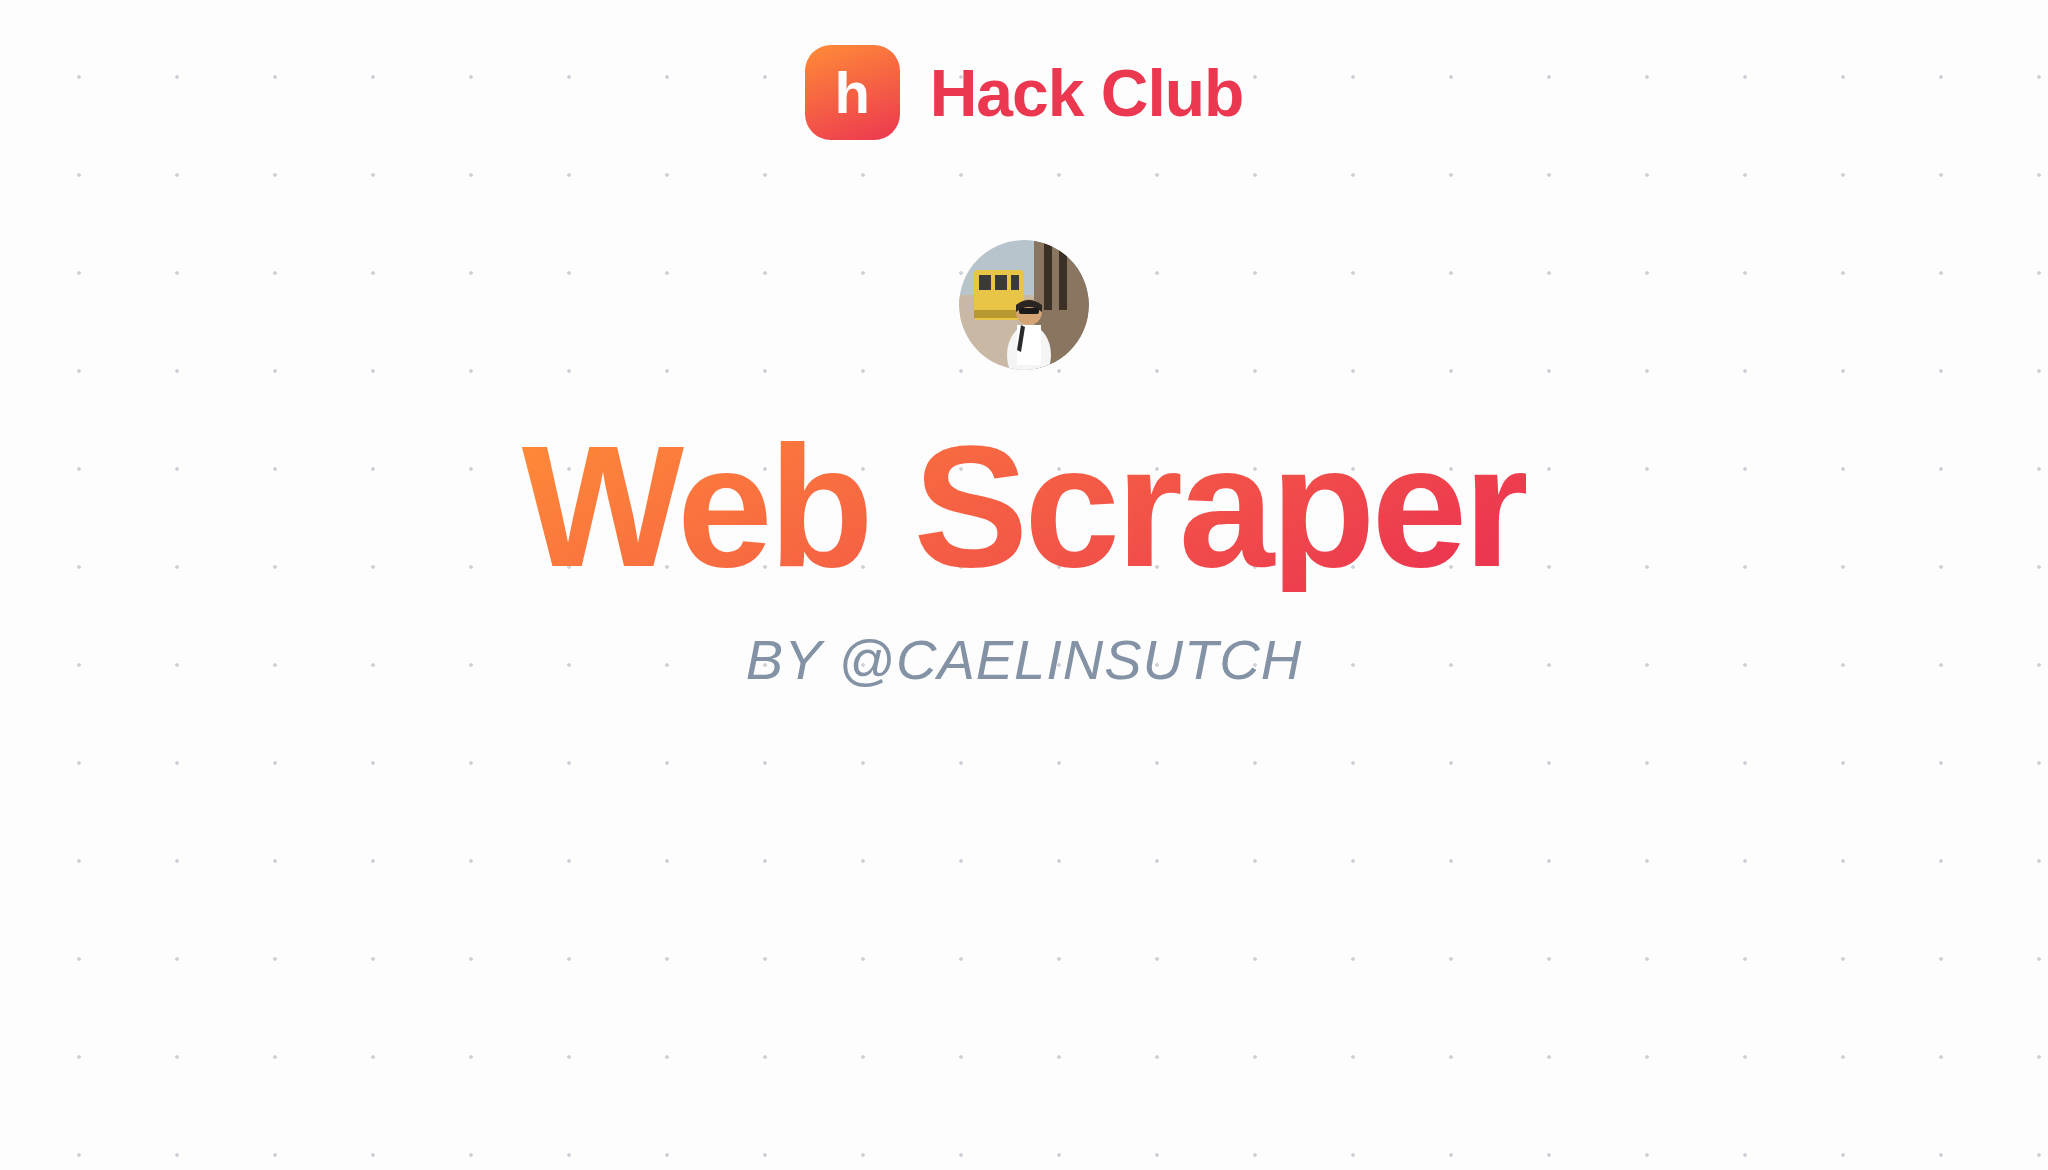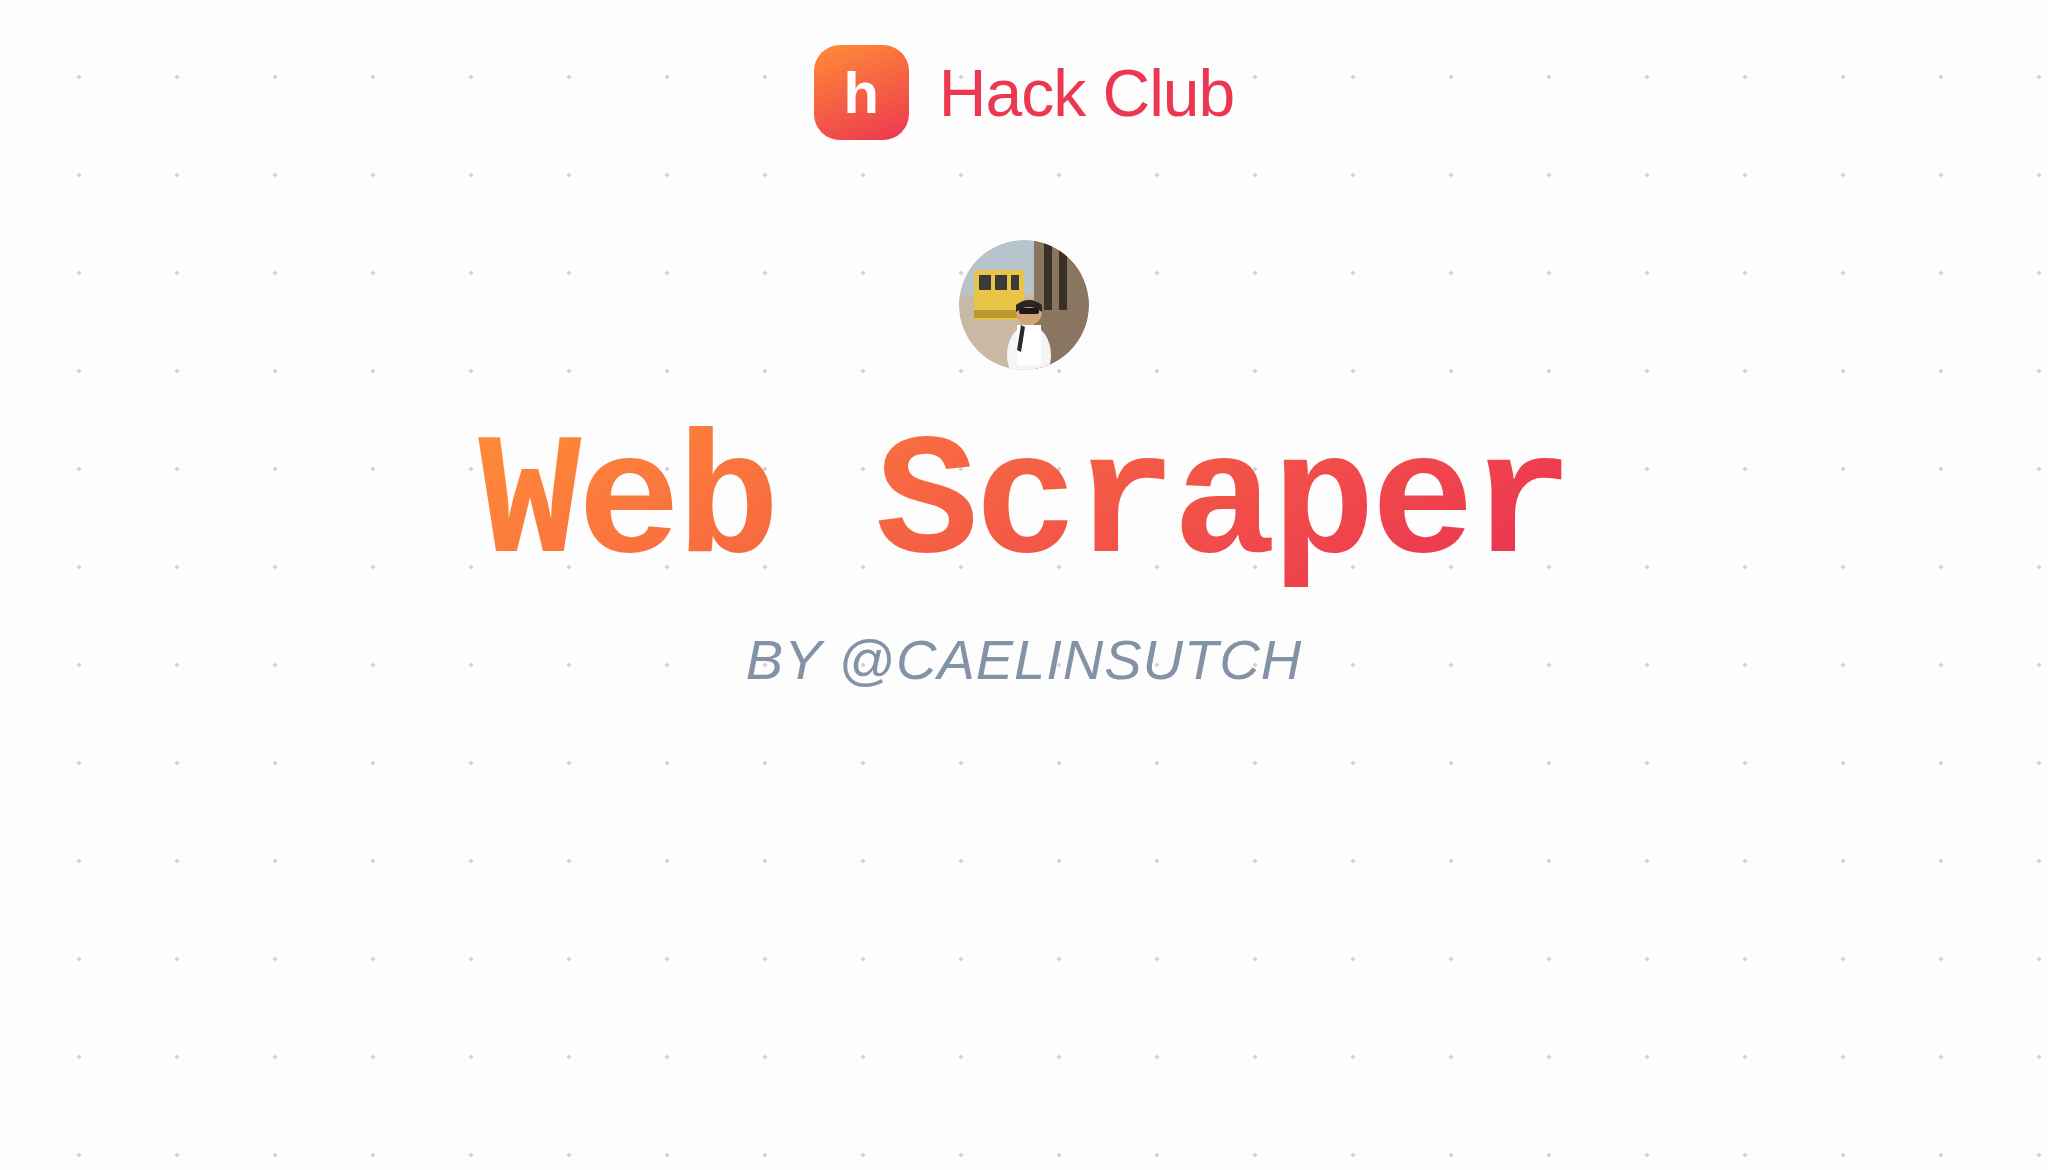--- a/index.html
+++ b/index.html
@@ -43,21 +43,21 @@
     .logo-letter {
       font-family: -apple-system, BlinkMacSystemFont, "Segoe UI", Helvetica, Arial, sans-serif;
       color: white;
       font-size: 58px;
       font-weight: 700;
       line-height: 1;
     }
     
     .brand-name {
       font-size: 66px;
-      font-weight: 400;
+      font-weight: 700;
       color: #ec3750;
       letter-spacing: -1px;
     }
     
     .avatar {
       width: 130px;
       height: 130px;
       border-radius: 50%;
       margin-top: 100px;
       overflow: hidden;
@@ -73,21 +73,20 @@
     .title {
       margin-top: 50px;
       font-size: 172px;
       font-weight: 800;
       letter-spacing: -4px;
       background: linear-gradient(150deg, #ff8c37 0%, #ec3750 90%);
       -webkit-background-clip: text;
       background-clip: text;
       -webkit-text-fill-color: transparent;
       line-height: 1;
-      font-family: Liberation Mono, monospace;
     }
     
     .byline {
       margin-top: 35px;
       font-size: 56px;
       font-weight: 500;
       color: #8492a6;
       letter-spacing: 1px;
       font-style: italic;
     }

